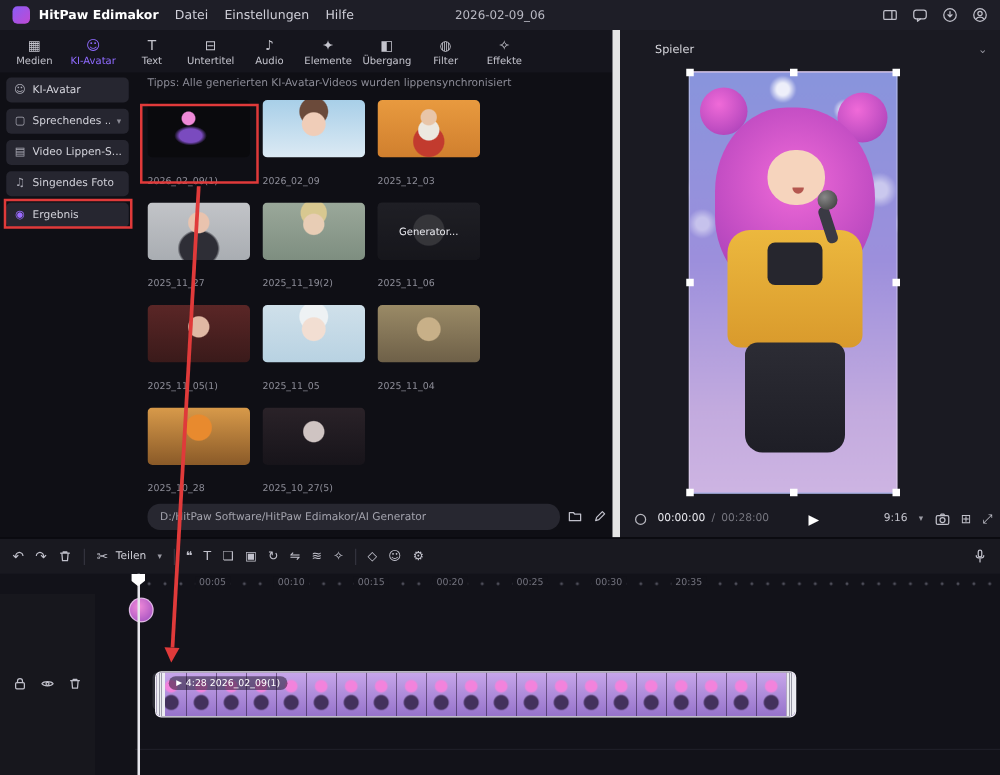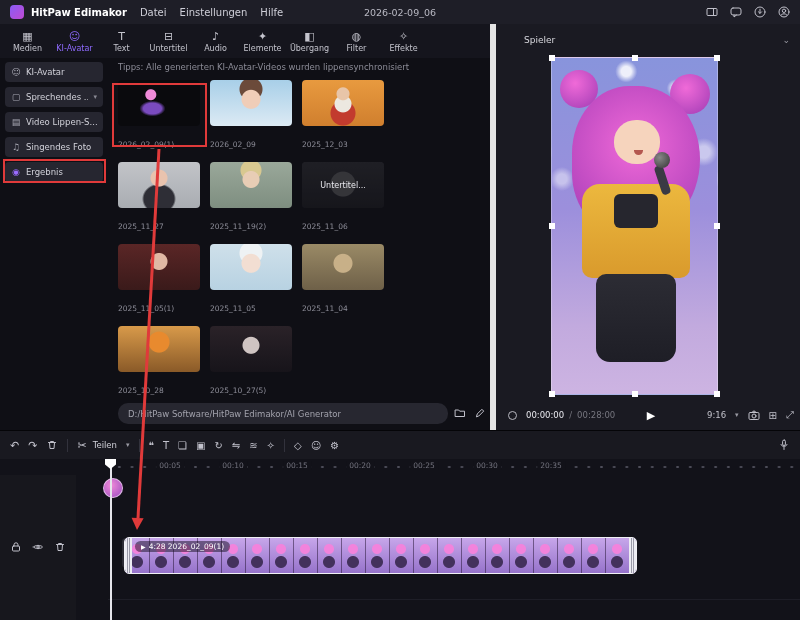--- a/index.html
+++ b/index.html
@@ -299,21 +299,21 @@
   <div class="gitem">
       <div class="thumb th5"></div>
       <div class="gname">2025_11_27</div>
     </div>
   <div class="gitem">
       <div class="thumb th6"></div>
       <div class="gname">2025_11_19(2)</div>
     </div>
   <div class="gitem">
       <div class="thumb th7">
-        <div class="gen-overlay">Untertitel...</div>
+        <div class="gen-overlay">Generator...</div>
       </div>
       <div class="gname">2025_11_06</div>
     </div>
   <div class="gitem">
       <div class="thumb th8"></div>
       <div class="gname">2025_11_05(1)</div>
     </div>
   <div class="gitem">
       <div class="thumb th9"></div>
       <div class="gname">2025_11_05</div>

